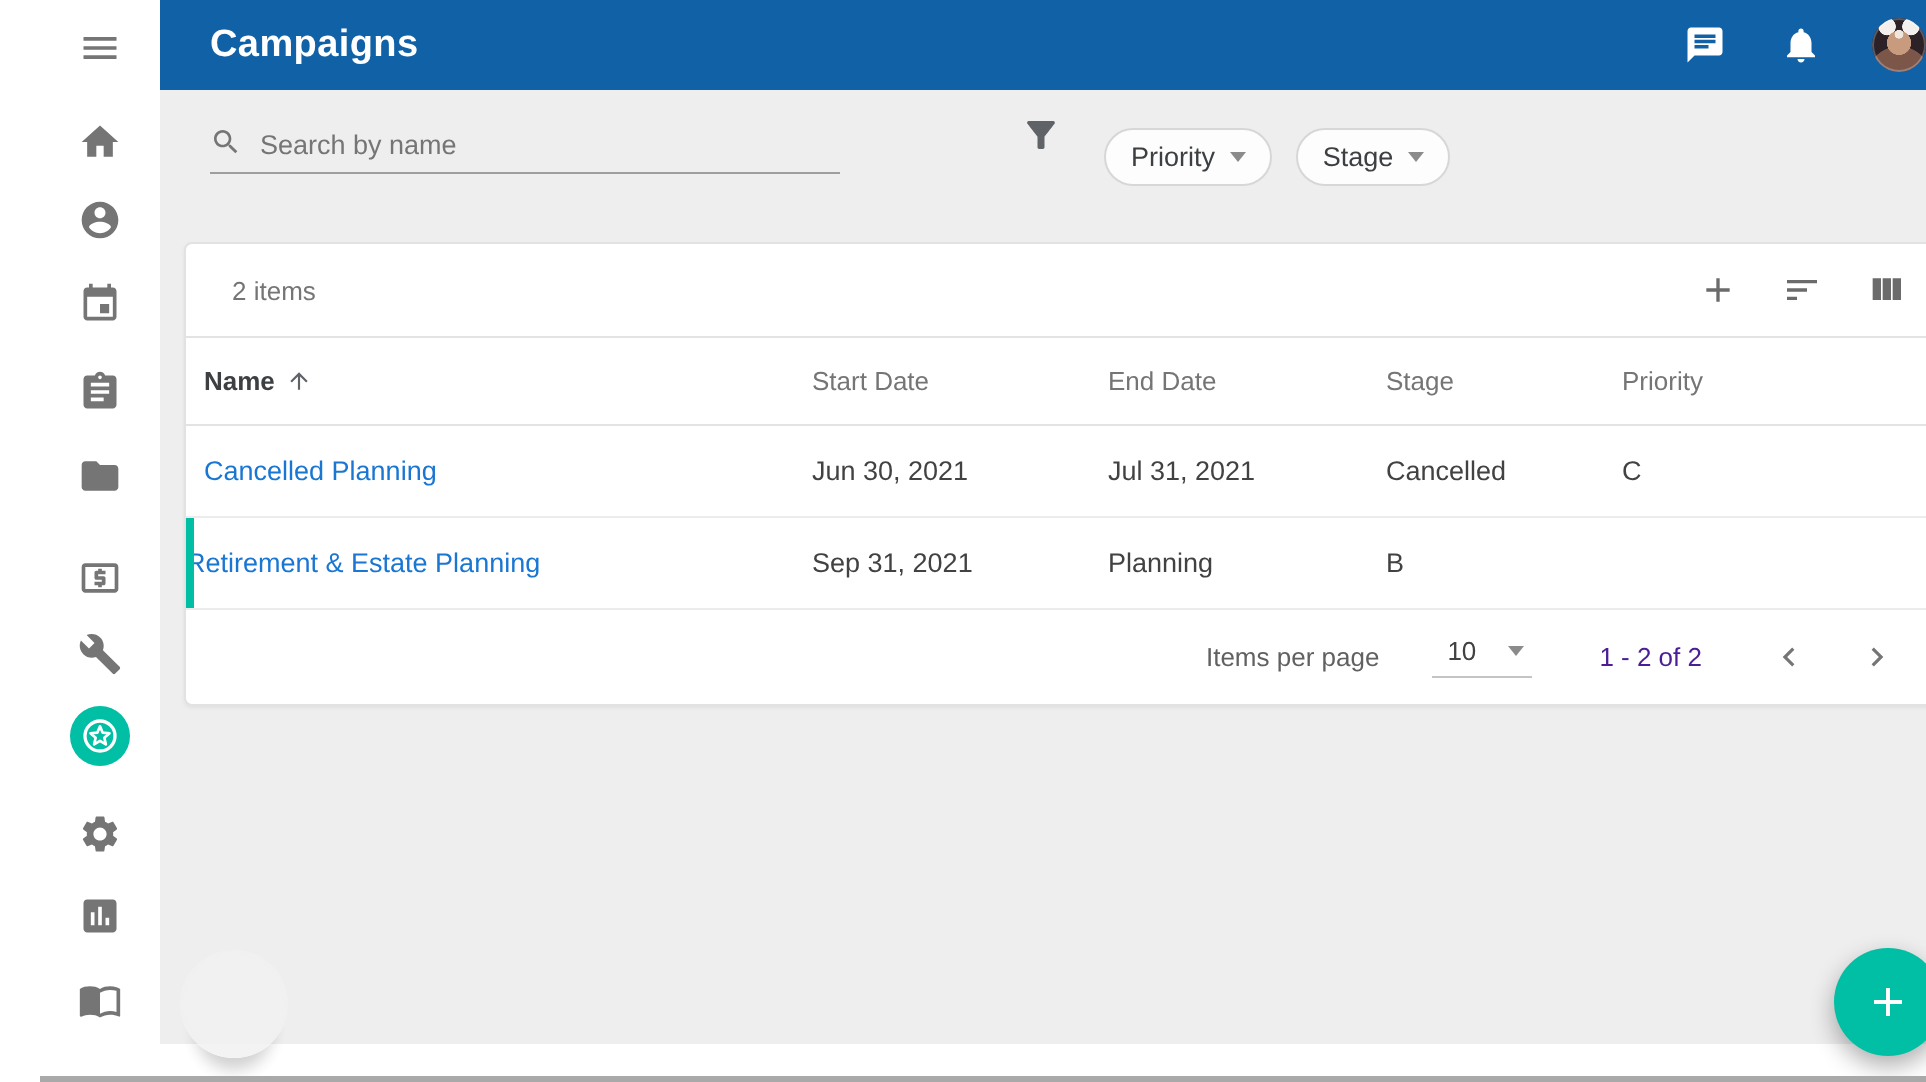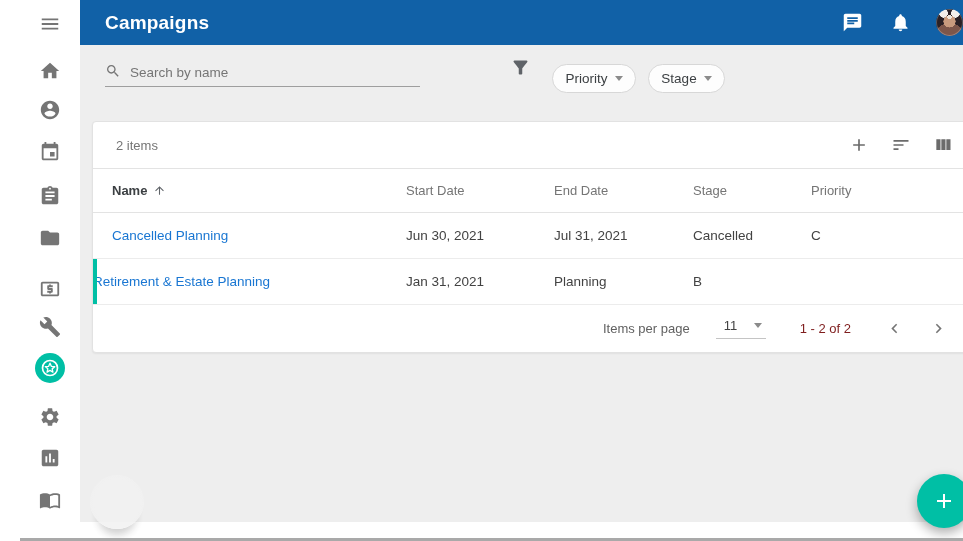--- a/index.html
+++ b/index.html
@@ -57,31 +57,31 @@
   .card-toolbar { position:relative; height:46px; display:flex; align-items:center; }
   .items-count { margin-left:23px; color:#757575; font-size:13px; }
   .toolbar-actions { position:absolute; right:13px; display:flex; align-items:center; gap:20px; }
   .tbtn { width:22px; height:22px; display:flex; align-items:center; justify-content:center; cursor:pointer; }
   .tbtn svg { width:20px; height:20px; fill:#6b6b6b; }
 
   .trow { display:grid; grid-template-columns:313px 148px 139px 118px 1fr; align-items:center; position:relative; }
   .thead { height:45px; border-top:1px solid #e3e3e3; border-bottom:1px solid #e3e3e3; color:#757575; font-size:13px; }
   .thead .name-col { color:#3c4043; font-weight:bold; display:flex; align-items:center; gap:6px; }
   .thead .name-col svg { width:13px; height:13px; fill:#5f6368; }
-  .cell:first-child { padding-left:19px; }
+  .cell:first-child { padding-left:9px; }
   .drow { height:46px; font-size:13.5px; border-bottom:1px solid #ececec; cursor:pointer; }
   .drow .name-link { color:var(--link-blue,#1976d2); cursor:pointer; }
   .active-bar { position:absolute; left:0; top:0; width:4px; height:100%; background:var(--accent-teal,#00bfa5); }
 
   .card-pagination { height:46px; display:flex; align-items:center; justify-content:flex-end; color:#616161; font-size:13px; padding-right:16px; }
   .pp-label { margin-right:26px; }
   .pp-select { position:relative; width:50px; margin-right:34px; cursor:pointer; }
   .pp-select-row { display:flex; align-items:center; justify-content:space-between; padding:0 4px 5px 8px; color:#424242; }
   .pp-underline { height:1px; background:#c4c4c4; }
-  .pp-range { margin-right:30px; color:#7f1d1d; }
+  .pp-range { margin-right:30px; color:#4c1d95; }
   .page-btn { width:26px; height:26px; display:flex; align-items:center; justify-content:center; cursor:pointer; }
   .page-btn svg { width:19px; height:19px; fill:#757575; }
   .page-btn.prev { margin-right:18px; }
 
   
   .ghost-fab { position:absolute; left:70px; top:475px; width:54px; height:54px; border-radius:50%;
     background:radial-gradient(circle, #f2f2f2 0 60%, #efefef 100%); box-shadow:0 14px 8px -8px rgba(0,0,0,.22); opacity:.85; }
   .fab { position:absolute; left:897px; top:474px; width:54px; height:54px; border-radius:50%; background:var(--accent-teal,#00bfa5);
     display:flex; align-items:center; justify-content:center; cursor:pointer; box-shadow:0 5px 12px rgba(0,0,0,.32); }
   .fab svg { width:24px; height:24px; fill:#ffffff; }
@@ -241,30 +241,30 @@
       <div class="cell">Jul 31, 2021</div>
       <div class="cell">Cancelled</div>
       <div class="cell">C</div>
     </div>
 
     <div class="trow drow">
       <div class="active-bar"></div>
       <div class="cell">
         <span class="name-link">Retirement &amp; Estate Planning</span>
       </div>
-      <div class="cell">Jan 31, 2021</div>
+      <div class="cell">Sep 31, 2021</div>
       <div class="cell">Planning</div>
       <div class="cell">B</div>
     </div>
 
     <div class="card-pagination">
       <span class="pp-label">Items per page</span>
       <div class="pp-select">
         <div class="pp-select-row">
-          <span>11</span>
+          <span>10</span>
           <span class="caret"></span>
         </div>
         <div class="pp-underline"></div>
       </div>
       <span class="pp-range">1 - 2 of 2</span>
       <div class="page-btn prev">
         <svg viewBox="0 0 24 24">
             <path d="M15.41 7.41L14 6l-6 6 6 6 1.41-1.41L10.83 12z"></path>
           </svg>
       </div>

